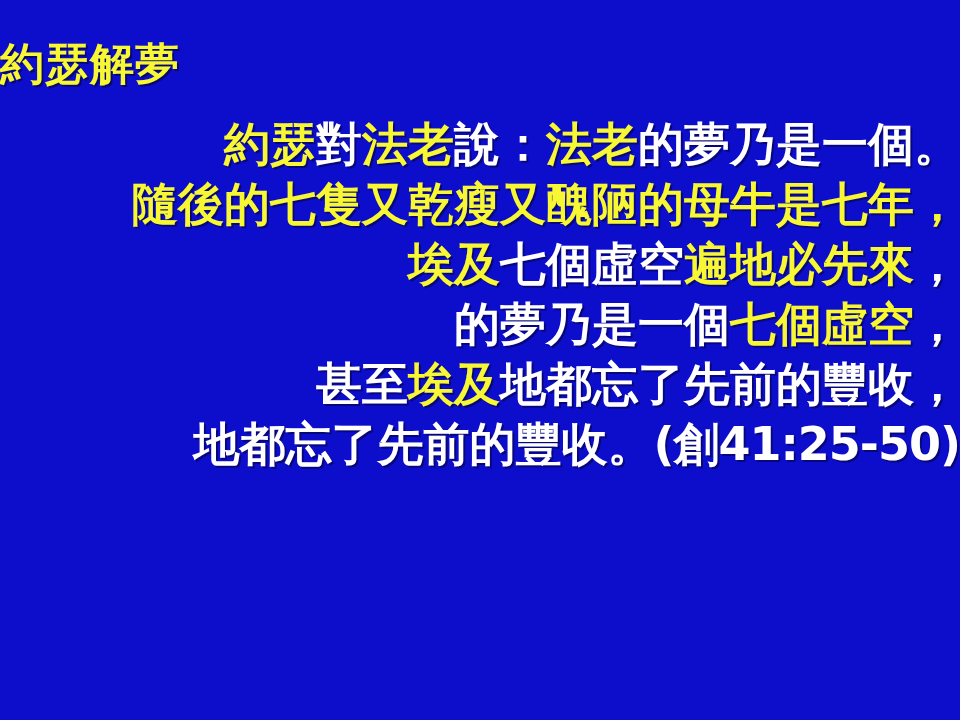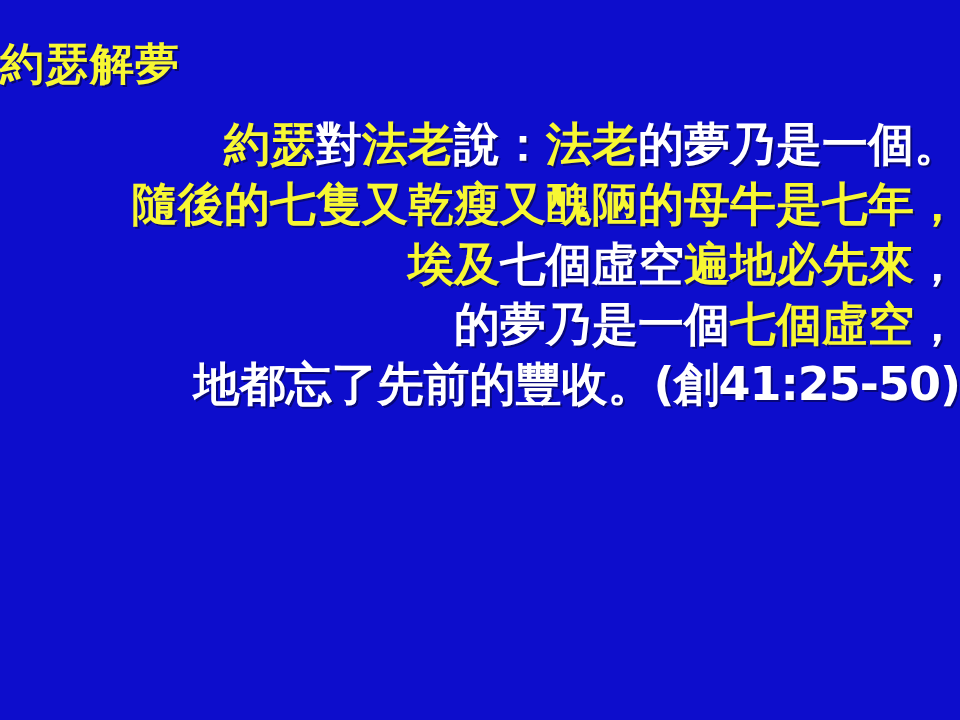--- a/index.html
+++ b/index.html
@@ -64,16 +64,17 @@
 
 <div id="slide">
 
   <div id="slide-title">約瑟解夢</div>
 
   <div id="body-block">
       <div class="verse-line"><span class="seg seg-yellow">約瑟</span><span class="seg seg-white">對</span><span class="seg seg-yellow">法老</span><span class="seg seg-white">說：</span><span class="seg seg-yellow">法老</span><span class="seg seg-white">的夢乃是一個。</span></div>
       <div class="verse-line"><span class="seg seg-yellow">隨後的七隻又乾瘦又醜陋的母牛是七年，</span></div>
       <div class="verse-line"><span class="seg seg-yellow">埃及</span><span class="seg seg-white">七個虛空</span><span class="seg seg-yellow">遍地必先來</span><span class="seg seg-white">，</span></div>
       <div class="verse-line"><span class="seg seg-white">的夢乃是一個</span><span class="seg seg-yellow">七個虛空</span><span class="seg seg-white">，</span></div>
+      <div class="verse-line"><span class="seg seg-white">甚至</span><span class="seg seg-yellow">埃及</span><span class="seg seg-white">地都忘了先前的豐收，</span></div>
       <div class="verse-line"><span class="seg seg-white">地都忘了先前的豐收。</span><span class="seg seg-white ref">(創41:25-50)</span></div>
     </div>
 
 </div>
 
 </body></html>

